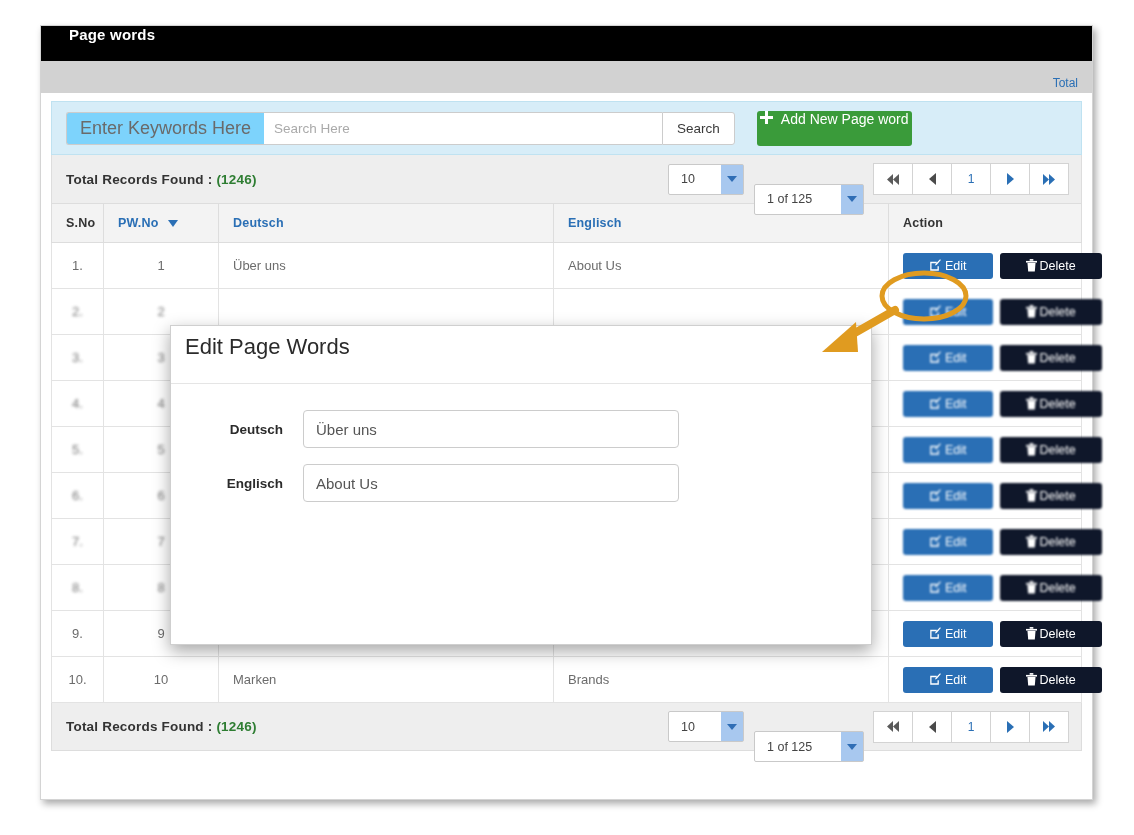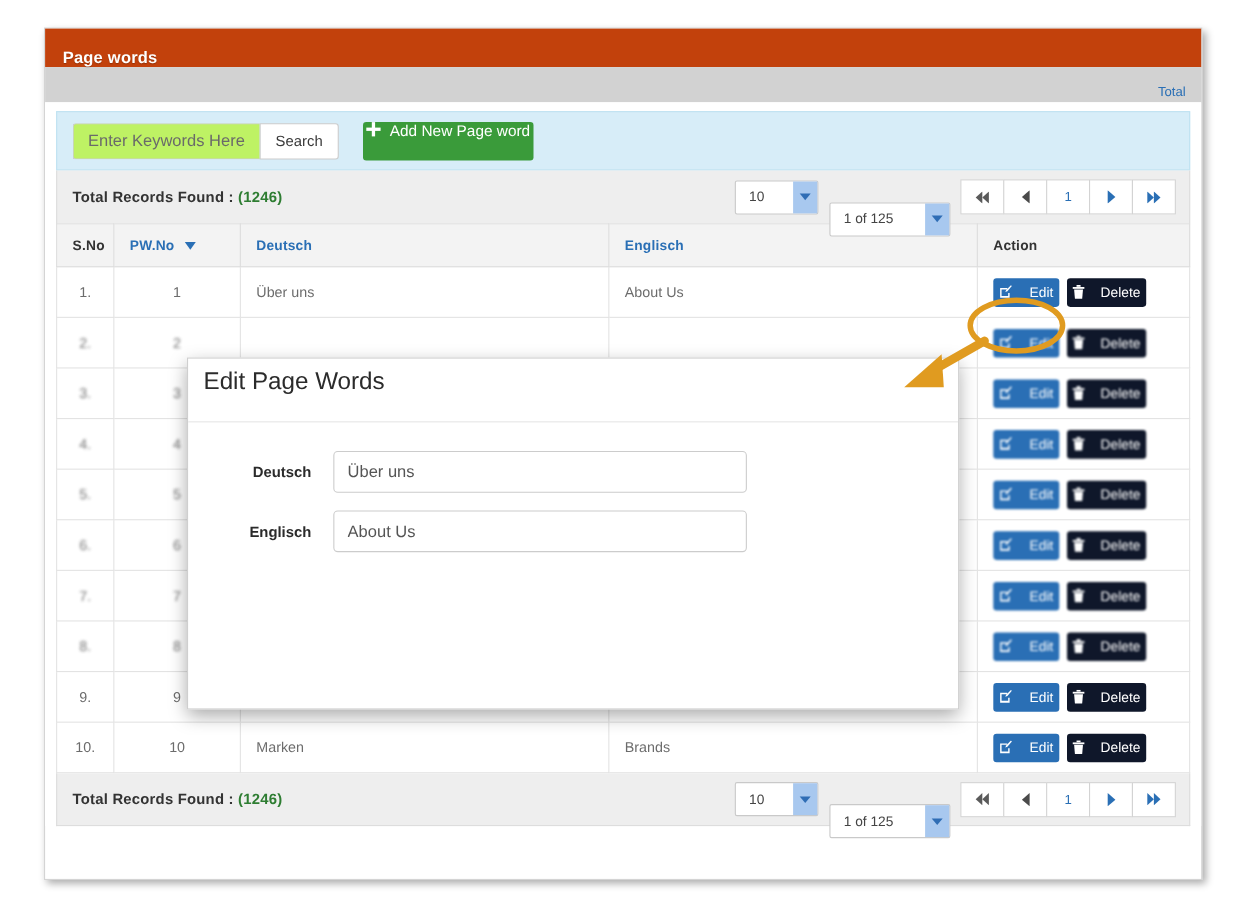--- a/index.html
+++ b/index.html
@@ -22,24 +22,24 @@
     position: absolute;
     left: 40px; top: 25px;
     width: 1053px; height: 775px;
     background: #fff;
     border: 1px solid #d4d4d4;
     box-shadow: 3px 4px 7px rgba(0,0,0,0.33);
   }
 
   .card-header {
     height: 35px;
-    background: #c2410c;
+    background: #000000;
     display: flex;
-    align-items: flex-end;
-    padding: 0 16px;
+    align-items: flex-start;
+    padding: 0 28px;
   }
   .card-header-title {
     color: #fff;
     font-size: 15px;
     font-weight: bold;
     letter-spacing: .2px;
     text-shadow: 0 1px 1px rgba(0,0,0,.25);
   }
 
   .card-subbar {
@@ -73,24 +73,24 @@
     gap: 22px;
   }
   .input-group {
     display: flex;
     height: 33px;
     flex: 0 0 auto;
   }
   .ig-addon {
     display: flex; align-items: center;
     padding: 0 13px;
-    background: #bef264;
+    background: #7dd3fc;
     border: 1px solid #cccccc;
     border-right: none;
-    font-size: 15px;
+    font-size: 18px;
     color: #6a6a6a;
     border-radius: 3px 0 0 3px;
     white-space: nowrap;
   }
   .ig-input {
     width: 398px;
     border: 1px solid #cccccc;
     border-left: none; border-right: none;
     padding: 0 10px;
     font-size: 13.5px;
@@ -231,23 +231,23 @@
     margin-left: 6px;
     width: 0; height: 0;
     border-left: 5px solid transparent;
     border-right: 5px solid transparent;
     border-top: 7px solid #2a6fb5;
     vertical-align: middle;
   }
 
   .act-wrap { display: flex; gap: 7px; align-items: center; }
   .btn-edit, .btn-del {
-    display: inline-flex; align-items: center; gap: 15px;
+    display: inline-flex; align-items: center; gap: 3px;
     height: 26px;
-    padding: 0 5px;
+    padding: 0 26px;
     border: none;
     border-radius: 3px;
     color: #fff;
     font-size: 12.5px;
     cursor: pointer;
     font-family: "Liberation Sans", sans-serif;
     white-space: nowrap;
   }
   .btn-edit { background: #2a6fb5; }
   .btn-del  { background: #0f172a; }
@@ -363,20 +363,21 @@
 
     <div class="card-subbar">
       <a class="back-link">Total</a>
     </div>
 
     <div class="card-body">
 
       <div class="search-panel">
         <div class="input-group">
           <span class="ig-addon">Enter Keywords Here</span>
+          <input class="ig-input" type="text" placeholder="Search Here" style="">
           <button class="ig-btn">Search</button>
         </div>
         <button class="btn-add">
           <span class="plus-icon"></span>
           <span>Add New Page word</span>
         </button>
       </div>
 
       <div class="records-bar">
         <div class="records-text">

